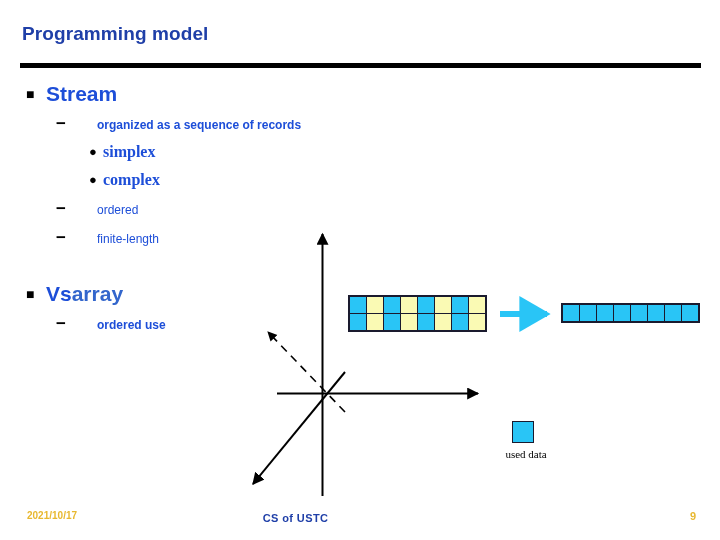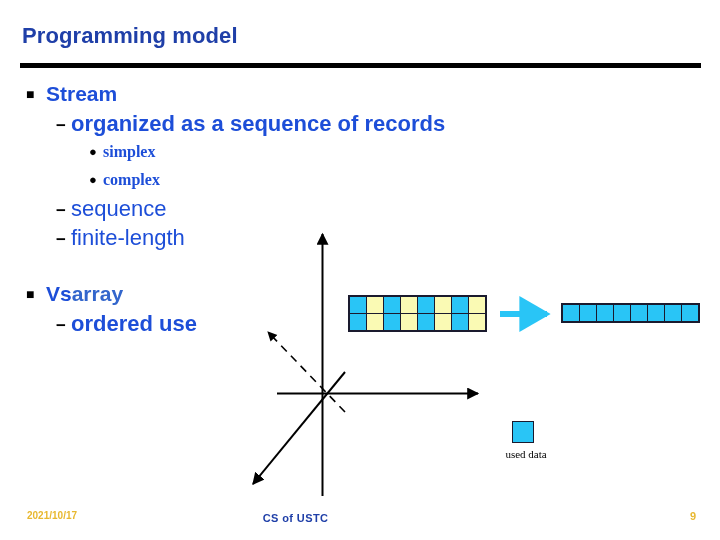--- a/index.html
+++ b/index.html
@@ -19,21 +19,21 @@
     width: 720px;
     height: 540px;
     background: #ffffff;
   }
 
   
   #slide-title {
     position: absolute;
     left: 22px;
     top: 23px;
-    font-size: 22px;
+    font-size: 19px;
     font-weight: bold;
     color: #1f3fa8;
     letter-spacing: 0.1px;
     white-space: nowrap;
   }
   #title-rule {
     position: absolute;
     left: 20px;
     top: 63px;
     width: 681px;
@@ -87,21 +87,21 @@
     height: 29px;
     line-height: 29px;
     font-size: 16px;
     font-weight: bold;
   }
   .lvl2 .bullet-mark {
     font-size: 17px;
     width: 15px;
     font-weight: bold;
   }
-  .lvl2 .bullet-text { font-size: 22px; font-weight: bold; }
+  .lvl2 .bullet-text { font-size: 12px; font-weight: bold; margin-left: 26px; }
 
   
   .lvl2.thin { font-weight: normal; }
   .lvl2.thin .bullet-text { font-weight: normal; }
 
   
   .lvl3 {
     margin-left: 89px;
     height: 28px;
     line-height: 28px;
@@ -240,21 +240,21 @@
 
     <div class="bullet-row lvl3">
       <span class="bullet-mark">●</span><span class="bullet-text">simplex</span>
     </div>
 
     <div class="bullet-row lvl3">
       <span class="bullet-mark">●</span><span class="bullet-text">complex</span>
     </div>
 
     <div class="bullet-row lvl2 thin">
-      <span class="bullet-mark">−</span><span class="bullet-text">sequence</span>
+      <span class="bullet-mark">−</span><span class="bullet-text">ordered</span>
     </div>
 
     <div class="bullet-row lvl2 thin">
       <span class="bullet-mark">−</span><span class="bullet-text">finite-length</span>
     </div>
 
     <div class="bullet-row lvl1 gap-vs">
       <span class="bullet-mark">■</span><span class="bullet-text">Vs </span><span class="bullet-text accent-blue">array</span>
     </div>
 

